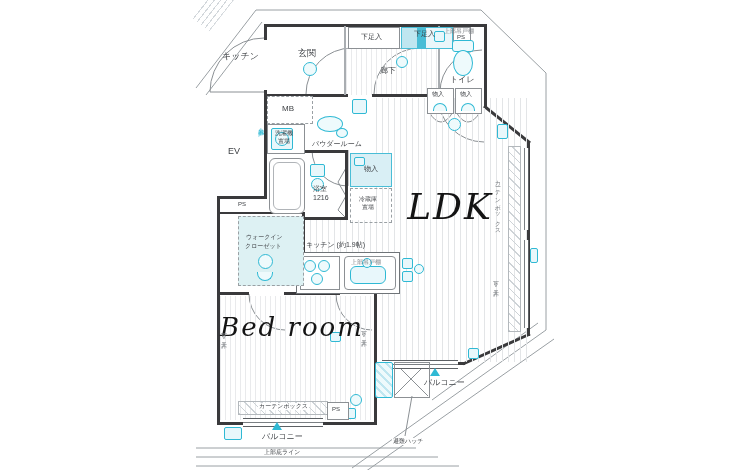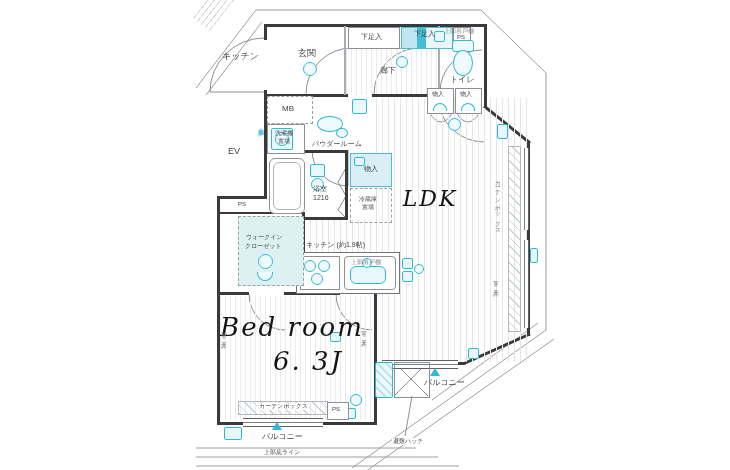--- a/index.html
+++ b/index.html
@@ -199,23 +199,22 @@
   <span class="lbl s7" style="left:313px;top:194px;">1216</span>
   <span class="lbl s7" style="left:364px;top:165px;">物入</span>
   <span class="lbl s6" style="left:359px;top:196px;">冷蔵庫</span>
   <span class="lbl s6" style="left:362px;top:204px;">置場</span>
   <span class="lbl s7" style="left:306px;top:241px;">キッチン (約1.9帖)</span>
   <span class="lbl s6" style="left:351px;top:259px;color:#7a7e82;">上部吊戸棚</span>
   <span class="lbl s6" style="left:246px;top:234px;">ウォークイン</span>
   <span class="lbl s6" style="left:245px;top:243px;">クローゼット</span>
   <span class="lbl s6" style="left:238px;top:201px;">PS</span>
 
-  <div class="big" style="left:370px;top:186px;width:120px;font-size:22px;">LDK</div>
+  <div class="big" style="left:390px;top:186px;width:120px;font-size:36px;">LDK</div>
   <div class="big" style="left:212px;top:312px;width:160px;font-size:26px;">Bed room</div>
-  <div class="big" style="left:238px;top:346px;width:140px;font-size:26px;">6. 3J</div>
 
   <span class="lbl s6 vert" style="left:494px;top:176px;color:#7a7e82;">カーテンボックス</span>
   <span class="lbl s6 vert" style="left:492px;top:276px;color:#7a7e82;">下り天井</span>
   <span class="lbl s6 vert" style="left:220px;top:328px;color:#7a7e82;">下り天井</span>
   <span class="lbl s6 vert" style="left:360px;top:326px;color:#7a7e82;">下り天井</span>
 
   <span class="lbl s6" style="left:258px;top:403px;background:#fff;padding:0 1px;">カーテンボックス</span>
   <span class="lbl s6" style="left:332px;top:406px;">PS</span>
   <span class="lbl s8" style="left:262px;top:432px;">バルコニー</span>
   <span class="lbl s6" style="left:262px;top:449px;background:#fff;padding:0 2px;">上部庇ライン</span>

